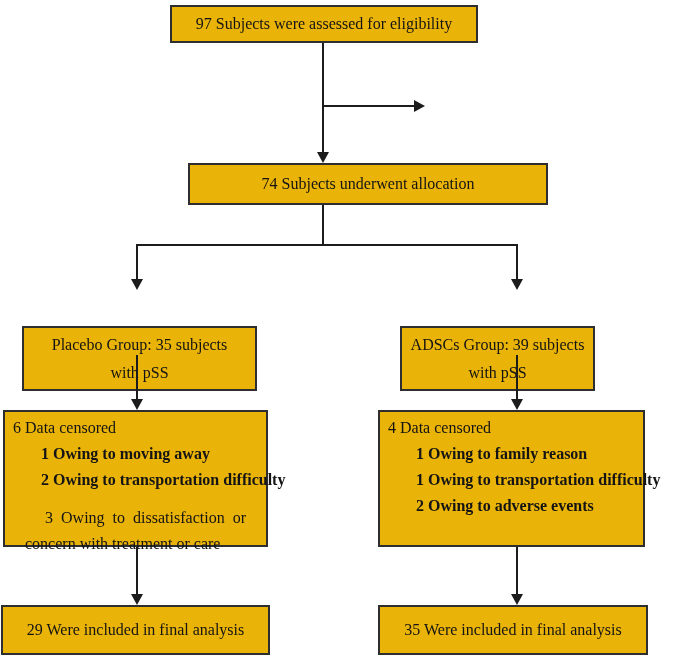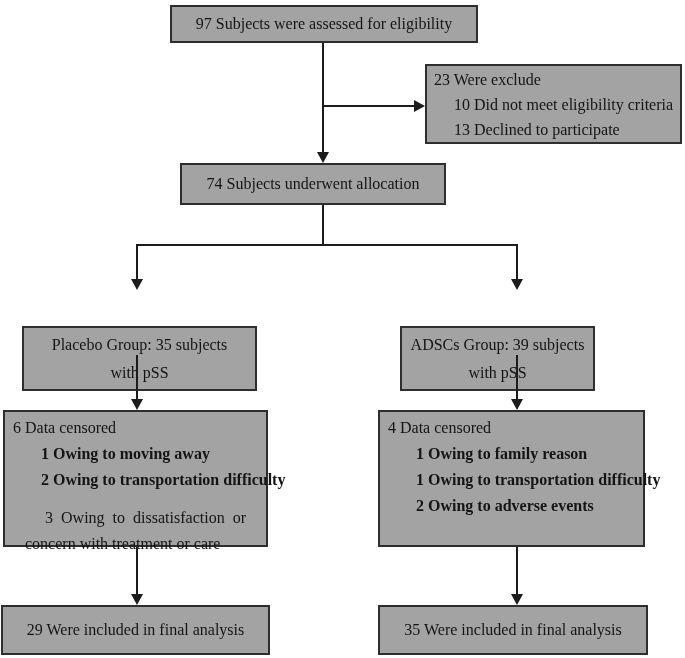--- a/index.html
+++ b/index.html
@@ -10,21 +10,21 @@
     height: 658px;
     background: #ffffff;
     font-family: "Liberation Serif", "DejaVu Serif", serif;
     font-size: 16px;
     color: #141414;
     overflow: hidden;
   }
   .box {
     position: absolute;
     border: 2px solid #2e2e2e;
-    background: #a3a3a3;
+    background: #eab308;
   }
   .ctr {
     display: flex;
     align-items: center;
     justify-content: center;
     text-align: center;
   }
   .col-ctr {
     display: flex;
     flex-direction: column;
@@ -63,27 +63,22 @@
 </style>
 </head>
 <body>
 
 <div class="canvas">
 
   <div class="box ctr" style="left:170px; top:5px; width:308px; height:38px;">
     <span>97 Subjects were assessed for eligibility</span>
   </div>
 
-  <div class="box xlst" style="left:425px; top:64px; width:257px; height:80px;">
-    <div class="title">23 Were exclude</div>
-    <div class="item">10 Did not meet eligibility criteria</div>
-    <div class="item">13 Declined to participate</div>
-  </div>
 
-  <div class="box ctr" style="left:180px; top:163px; width:266px; height:42px;">
+  <div class="box ctr" style="left:188px; top:163px; width:360px; height:42px;">
     <span>74 Subjects underwent allocation</span>
   </div>
 
   <div class="box col-ctr" style="left:22px; top:290px; width:235px; height:65px;">
     <div>Placebo Group: 35 subjects</div>
     <div>with pSS</div>
   </div>
 
   <div class="box col-ctr" style="left:400px; top:290px; width:195px; height:65px;">
     <div>ADSCs Group: 39 subjects</div>

